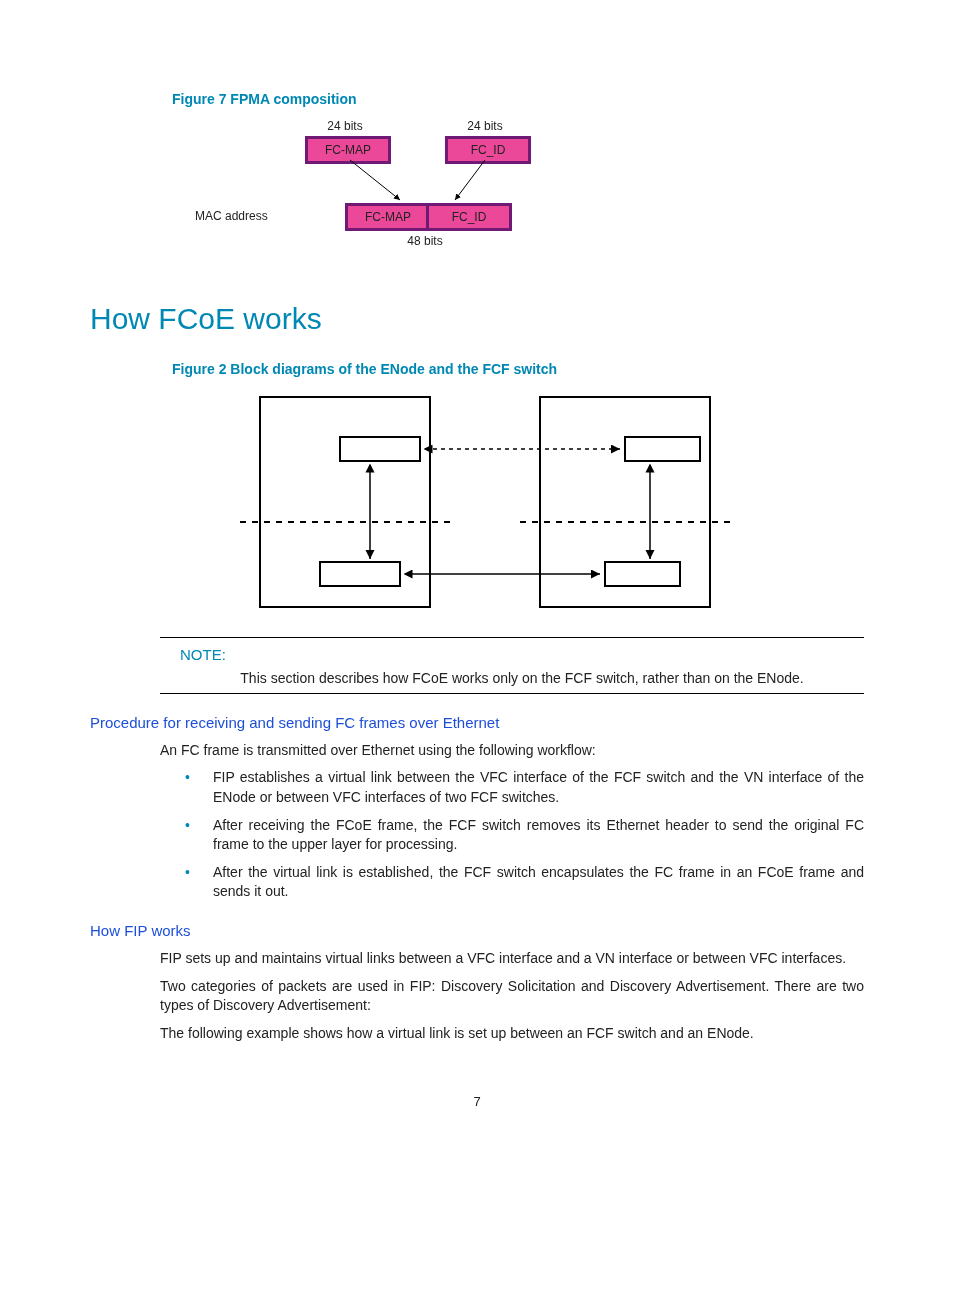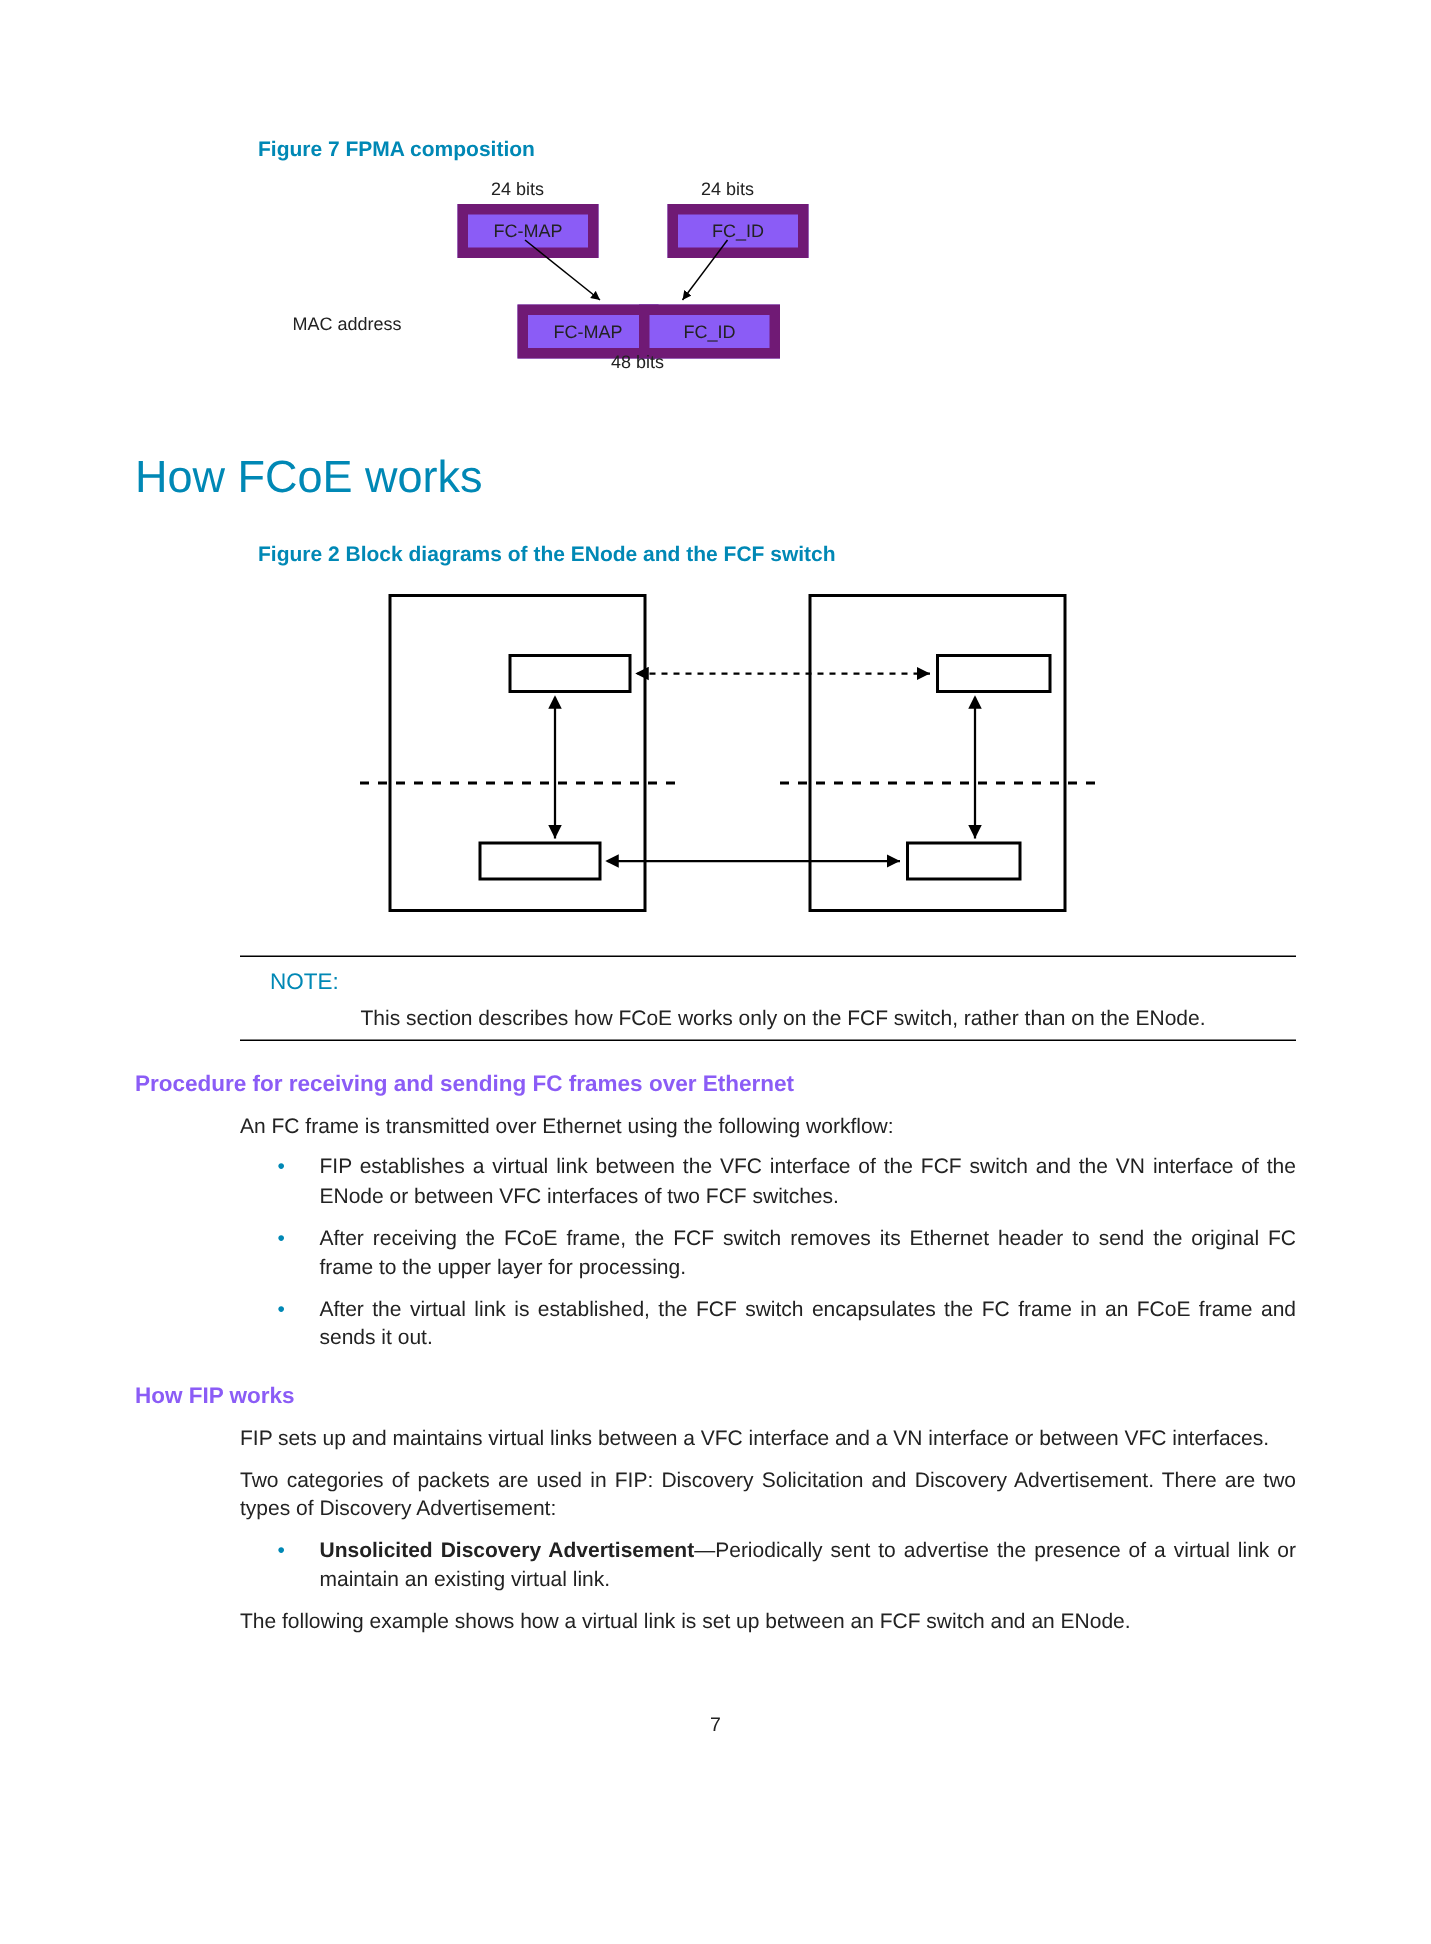--- a/index.html
+++ b/index.html
@@ -20,22 +20,22 @@
     margin-bottom: 8px;
     padding-left: 12px;
   }
   .h1 {
     color: #0088b5;
     font-size: 30px;
     font-weight: normal;
     margin: 30px 0 20px 0;
   }
   .h2 {
-    color: #8b5cf6;
-    font-weight: bold;
+    color: #1d4ed8;
+    font-weight: normal;
     font-size: 15px;
     margin: 18px 0 8px 0;
   }
   .note-block {
     margin: 20px 0 0 70px;
   }
   .note-block .hr-top { border-top: 1px solid #000; }
   .note-label {
     color: #0088b5;
     font-size: 15px;
@@ -77,22 +77,22 @@
     font-family: Arial, sans-serif;
   }
   .fig7 .bitlabel {
     position: absolute;
     font-size: 12px;
     text-align: center;
     width: 80px;
   }
   .fig7 .box {
     position: absolute;
-    border: 7px solid #701a75;
-    background: #8b5cf6;
+    border: 3px solid #701a75;
+    background: #ec4899;
     font-size: 12px;
     text-align: center;
     line-height: 22px;
     height: 22px;
     width: 80px;
   }
   .fig7 .mac-label {
     position: absolute;
     font-size: 12px;
   }
@@ -188,17 +188,16 @@
 <ul class="bullets">
   <li>FIP establishes a virtual link between the VFC interface of the FCF switch and the VN interface of the ENode or between VFC interfaces of two FCF switches.</li>
   <li>After receiving the FCoE frame, the FCF switch removes its Ethernet header to send the original FC frame to the upper layer for processing.</li>
   <li>After the virtual link is established, the FCF switch encapsulates the FC frame in an FCoE frame and sends it out.</li>
 </ul>
 
 <div class="h2">How FIP works</div>
 <div class="body-p">FIP sets up and maintains virtual links between a VFC interface and a VN interface or between VFC interfaces.</div>
 <div class="body-p">Two categories of packets are used in FIP: Discovery Solicitation and Discovery Advertisement. There are two types of Discovery Advertisement:</div>
 <ul class="bullets">
-  <li><b>Unsolicited Discovery Advertisement</b><span>—Periodically sent to advertise the presence of a virtual link or maintain an existing virtual link.</span></li>
 </ul>
 <div class="body-p">The following example shows how a virtual link is set up between an FCF switch and an ENode.</div>
 
 <div class="page-num">7</div>
 
 </body></html>

